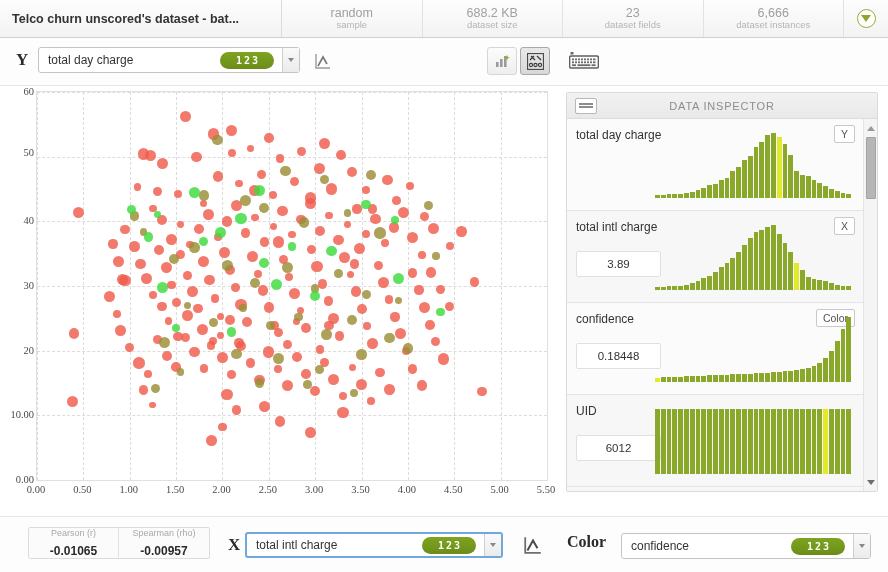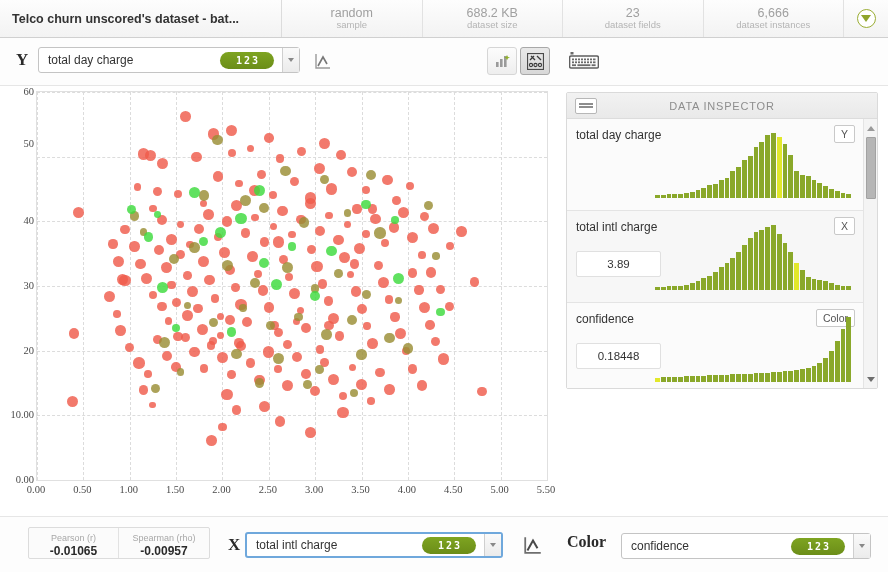--- a/index.html
+++ b/index.html
@@ -125,21 +125,21 @@
   .ytick-holder { position: absolute; left: 0; top: 5px; width: 34px; height: 390px; }
   .xtick-holder { position: absolute; left: 36px; top: 398px; width: 512px; }
   .xtick {
     position: absolute; width: 40px; text-align: center;
     font-size: 10.5px; color: #4a4a4a; transform: translateX(-50%);
     font-family: "Liberation Serif", serif;
   }
 
   
   .inspector {
-    position: absolute; left: 566px; top: 92px; width: 312px; height: 297px;
+    position: absolute; left: 566px; top: 92px; width: 312px; height: 400px;
     background: #f7f7f7; border: 1px solid #dadada; border-radius: 2px;
   }
   .insp-head {
     height: 26px; background: linear-gradient(to bottom,#f2f2f2,#e9e9e9);
     border-bottom: 1px solid #dcdcdc; display: flex; align-items: center;
     position: relative;
   }
   .insp-title {
     position: absolute; left: 0; right: 0; text-align: center;
     font-size: 11px; color: #8d8d8d; letter-spacing: 0.8px;
@@ -208,21 +208,21 @@
     position: absolute; left: 0; top: 516px; width: 888px; height: 56px;
     background: #fdfdfd; border-top: 1px solid #e6e6e6;
   }
   .corr-box {
     position: absolute; left: 28px; top: 527px; height: 32px;
     background: #fbfbfb; border: 1px solid #dcdcdc; border-radius: 2px;
     display: flex;
   }
   .corr-cell {
     width: 90px; display: flex; flex-direction: column;
-    align-items: center; justify-content: flex-end;
+    align-items: center; justify-content: space-between;
     border-right: 1px solid #e2e2e2; line-height: 1.2;
   }
   .corr-cell:last-child { border-right: none; }
   .corr-cell .ck { font-size: 9px; color: #a8a8a8; }
   .corr-cell .cv { font-size: 12px; font-weight: bold; color: #2a2a2a; }
   #x-letter { left: 228px; top: 535px; }
   #x-field { left: 245px; top: 532px; width: 258px; }
   #x-scatter-btn { left: 518px; top: 531px; }
   .color-label {
     position: absolute; left: 567px; top: 533px;
@@ -323,21 +323,21 @@
         <rect x="3" y="13.3" width="4" height="1.8"></rect>
           <rect x="8.4" y="13.3" width="13" height="1.8"></rect>
         <rect x="22.6" y="13.3" width="4" height="1.8"></rect>
       </g>
     </svg>
   </div>
 
   <div class="plot-wrap">
     <div class="ytick-holder" id="yticks">
         <div class="ytick" style="top: 0px;">60</div>
-        <div class="ytick" style="top: 52px;">50</div>
+        <div class="ytick" style="top: 61px;">50</div>
         <div class="ytick" style="top: 129.333px;">40</div>
         <div class="ytick" style="top: 194px;">30</div>
         <div class="ytick" style="top: 258.667px;">20</div>
         <div class="ytick" style="top: 323.333px;">10.00</div>
         <div class="ytick" style="top: 388px;">0.00</div>
       </div>
     <div class="plot-box" id="plotbox">
         <div class="gl v" style="left: 0px;"></div>
         <div class="gl v" style="left: 46.3636px;"></div>
         <div class="gl v" style="left: 92.7273px;"></div>
@@ -758,20 +758,21 @@
             <b style="height: 28.7879%;"></b>
             <b style="height: 36.3636%;"></b>
             <b style="height: 48.4848%;"></b>
             <b style="height: 63.6364%;"></b>
             <b style="height: 81.8182%;"></b>
             <b style="height: 100%;"></b>
           </div>
         </div>
         <div class="insp-row">
           <div class="ir-name">UID</div>
+          <div class="ir-val">6012</div>
           <div class="ir-hist">
             <b style="height: 100%;"></b>
             <b style="height: 100%;"></b>
             <b style="height: 100%;"></b>
             <b style="height: 100%;"></b>
             <b style="height: 100%;"></b>
             <b style="height: 100%;"></b>
             <b style="height: 100%;"></b>
             <b style="height: 100%;"></b>
             <b style="height: 100%;"></b>

